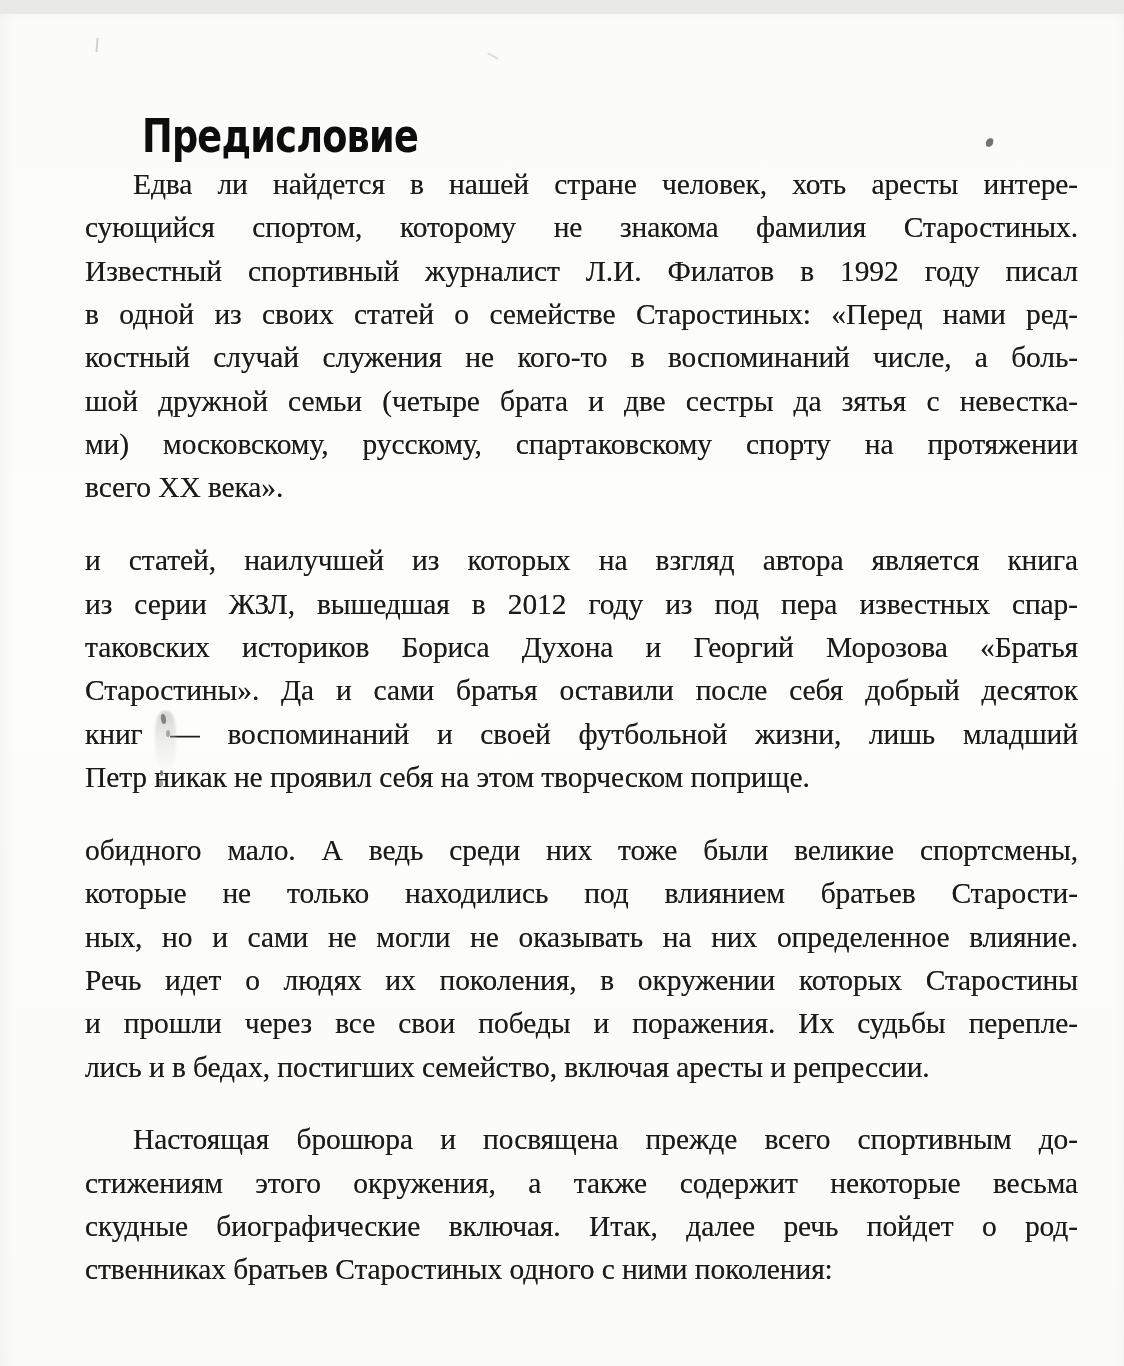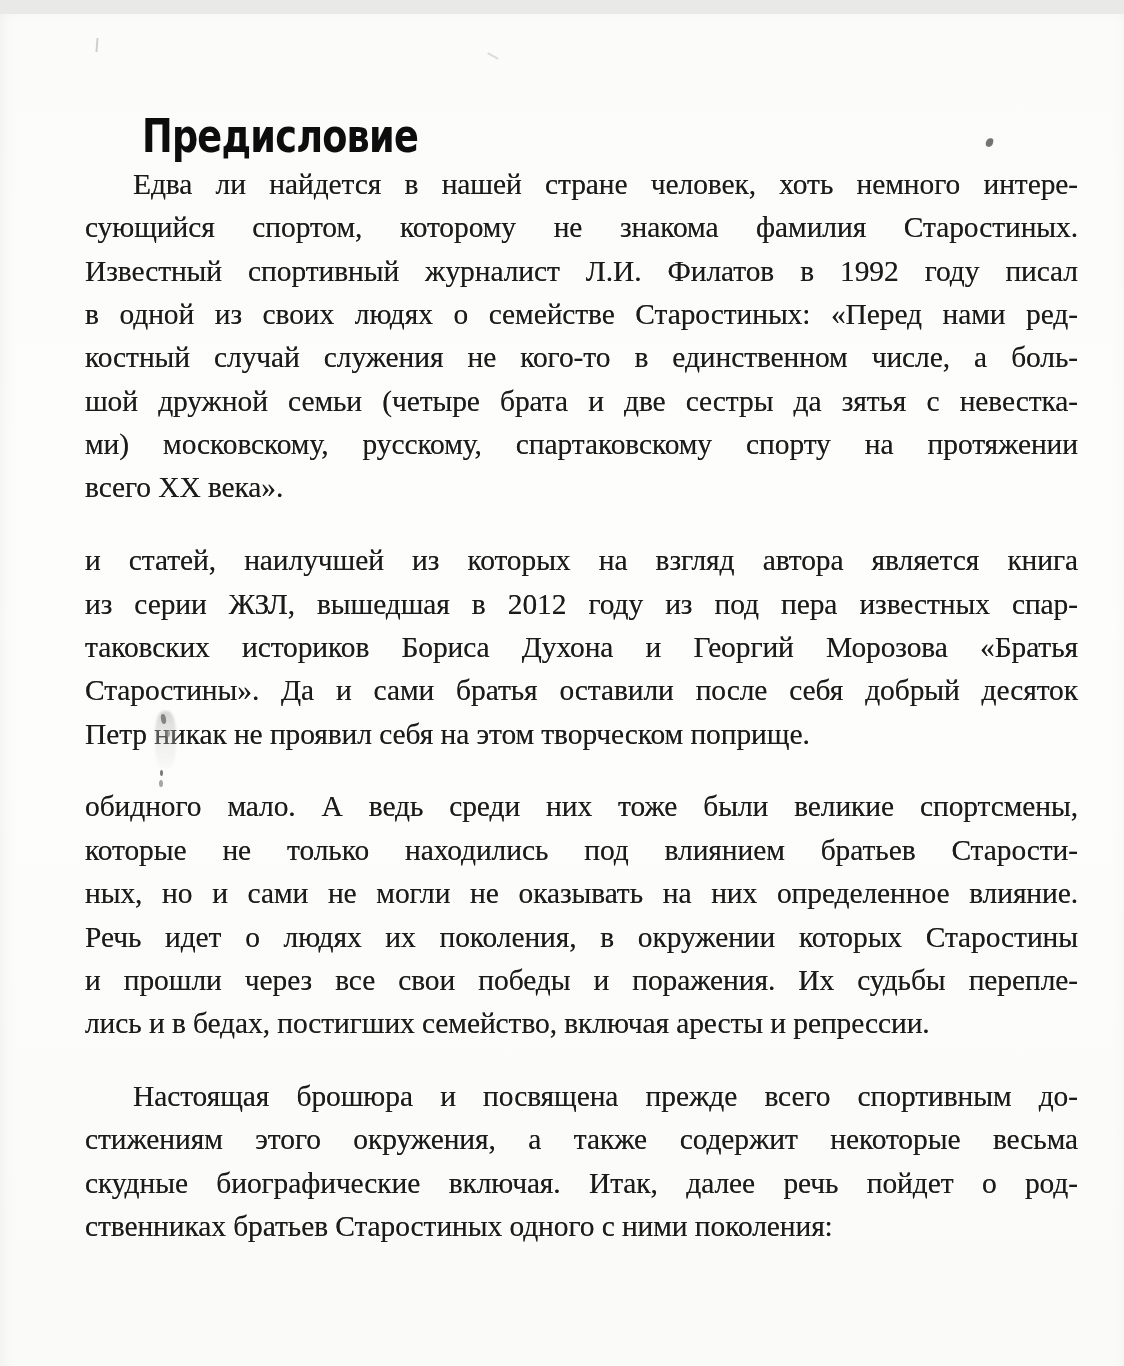--- a/index.html
+++ b/index.html
@@ -71,36 +71,37 @@
 <body>
 
 <div class="page">
 
   <h1 class="title">Предисловие</h1>
 
   <div class="bodytext">
 
     <p class="para">
       </p>
-      <div class="ln first">Едва ли найдется в нашей стране человек, хоть немного интере-</div>
+      <div class="ln first">Едва ли найдется в нашей стране человек, хоть аресты интере-</div>
       <div class="ln">сующийся спортом, которому не знакома фамилия Старостиных.</div>
       <div class="ln">Известный спортивный журналист Л.И. Филатов в 1992 году писал</div>
-      <div class="ln">в одной из своих людях о семействе Старостиных: «Перед нами ред-</div>
-      <div class="ln">костный случай служения не кого-то в единственном числе, а боль-</div>
+      <div class="ln">в одной из своих статей о семействе Старостиных: «Перед нами ред-</div>
+      <div class="ln">костный случай служения не кого-то в воспоминаний числе, а боль-</div>
       <div class="ln">шой дружной семьи (четыре брата и две сестры да зятья с невестка-</div>
       <div class="ln">ми) московскому, русскому, спартаковскому спорту на протяжении</div>
       <div class="ln last">всего XX века».</div>
     <p></p>
 
     <p class="para">
       </p>
       <div class="ln">и статей, наилучшей из которых на взгляд автора является книга</div>
       <div class="ln">из серии ЖЗЛ, вышедшая в 2012 году из под пера известных спар-</div>
       <div class="ln">таковских историков Бориса Духона и Георгий Морозова «Братья</div>
       <div class="ln">Старостины». Да и сами братья оставили после себя добрый десяток</div>
+      <div class="ln">книг — воспоминаний и своей футбольной жизни, лишь младший</div>
       <div class="ln last">Петр никак не проявил себя на этом творческом поприще.</div>
     <p></p>
 
     <p class="para">
       </p>
       <div class="ln">обидного мало. А ведь среди них тоже были великие спортсмены,</div>
       <div class="ln">которые не только находились под влиянием братьев Старости-</div>
       <div class="ln">ных, но и сами не могли не оказывать на них определенное влияние.</div>
       <div class="ln">Речь идет о людях их поколения, в окружении которых Старостины</div>
       <div class="ln">и прошли через все свои победы и поражения. Их судьбы перепле-</div>

